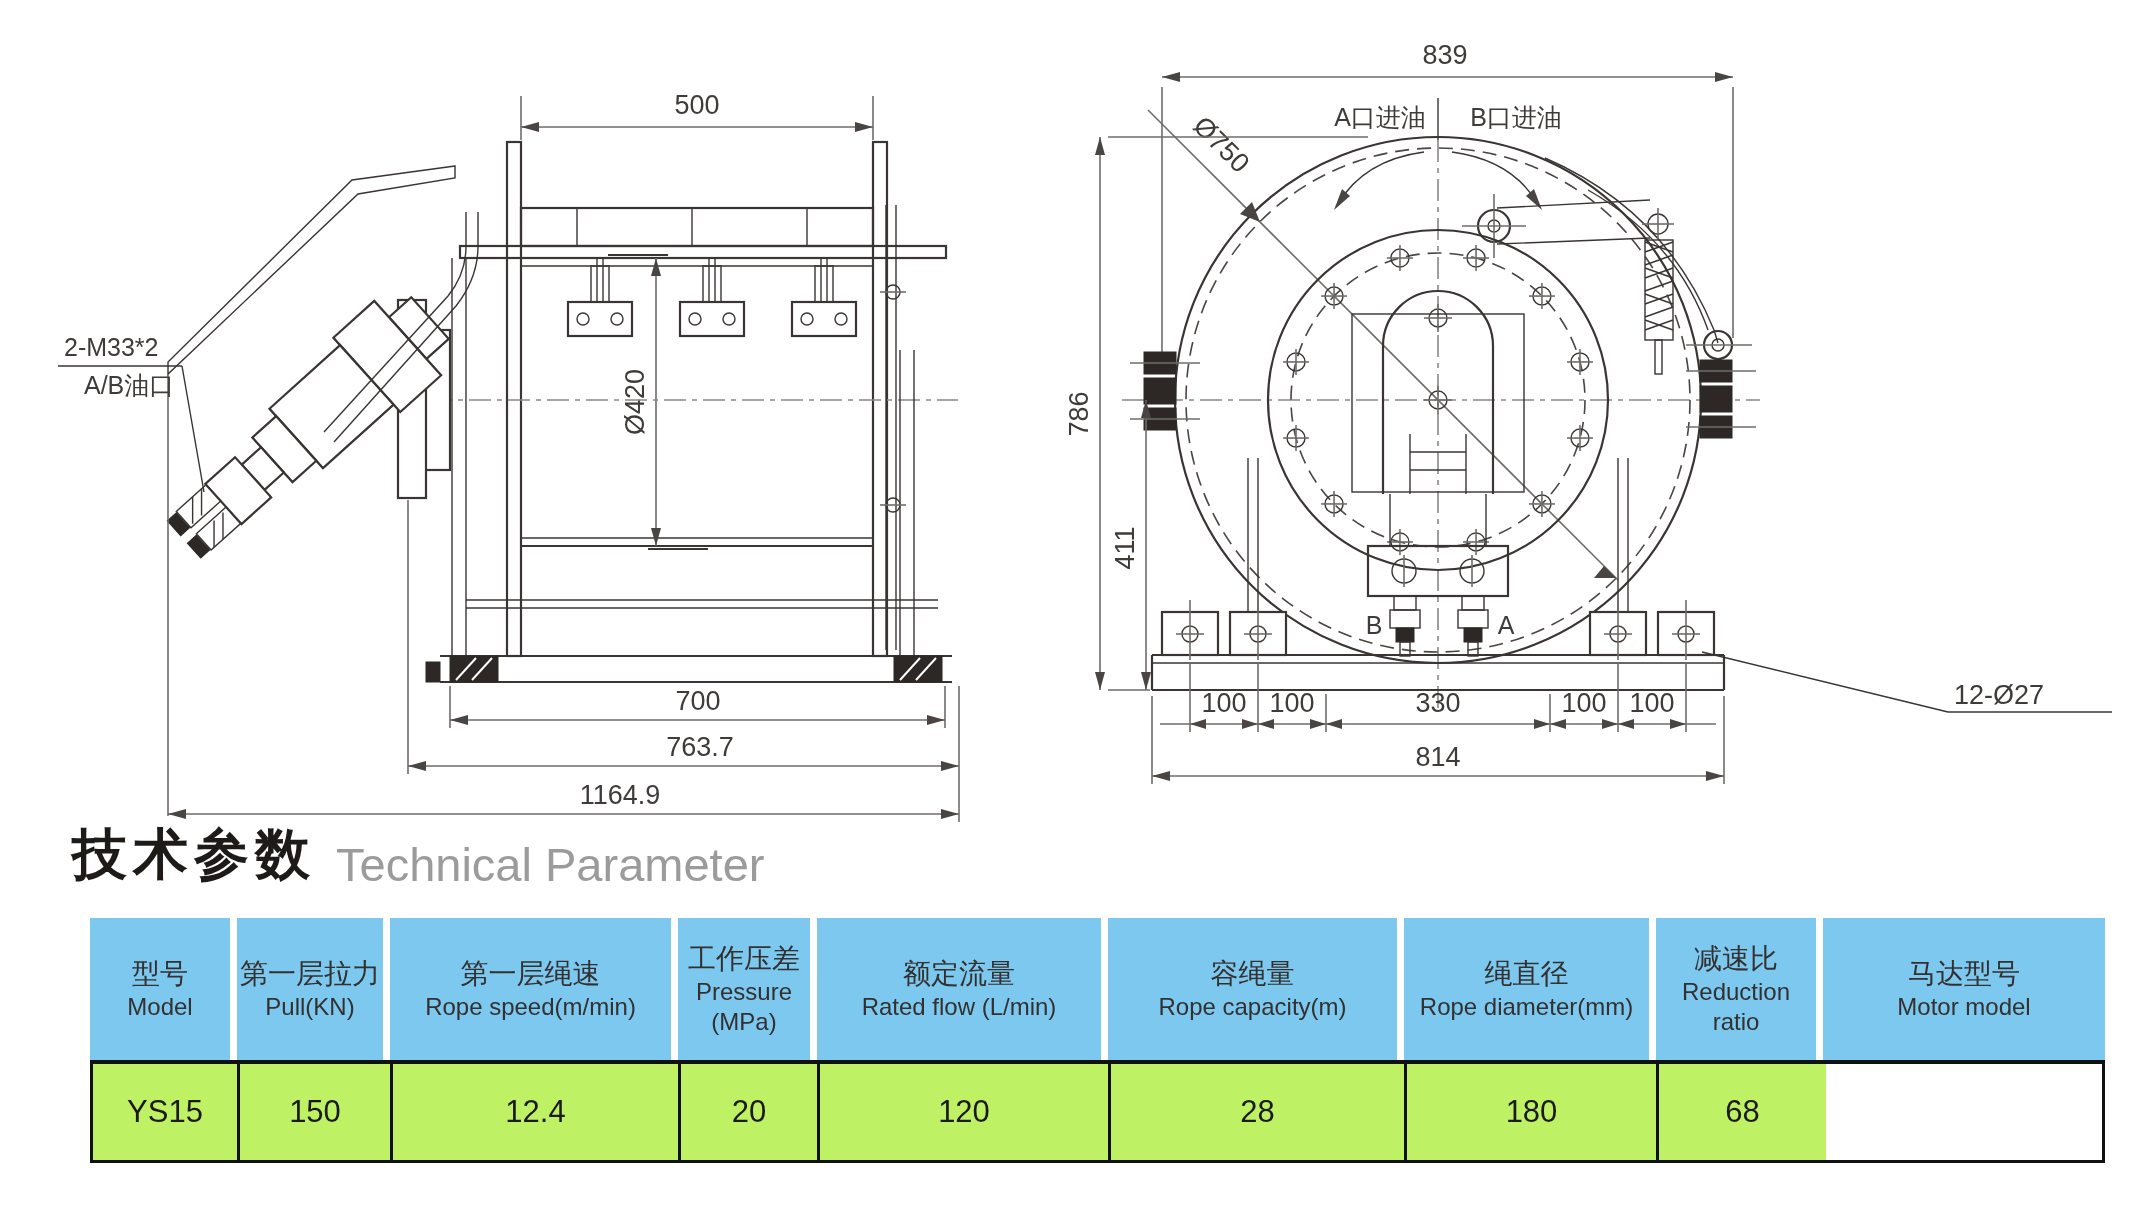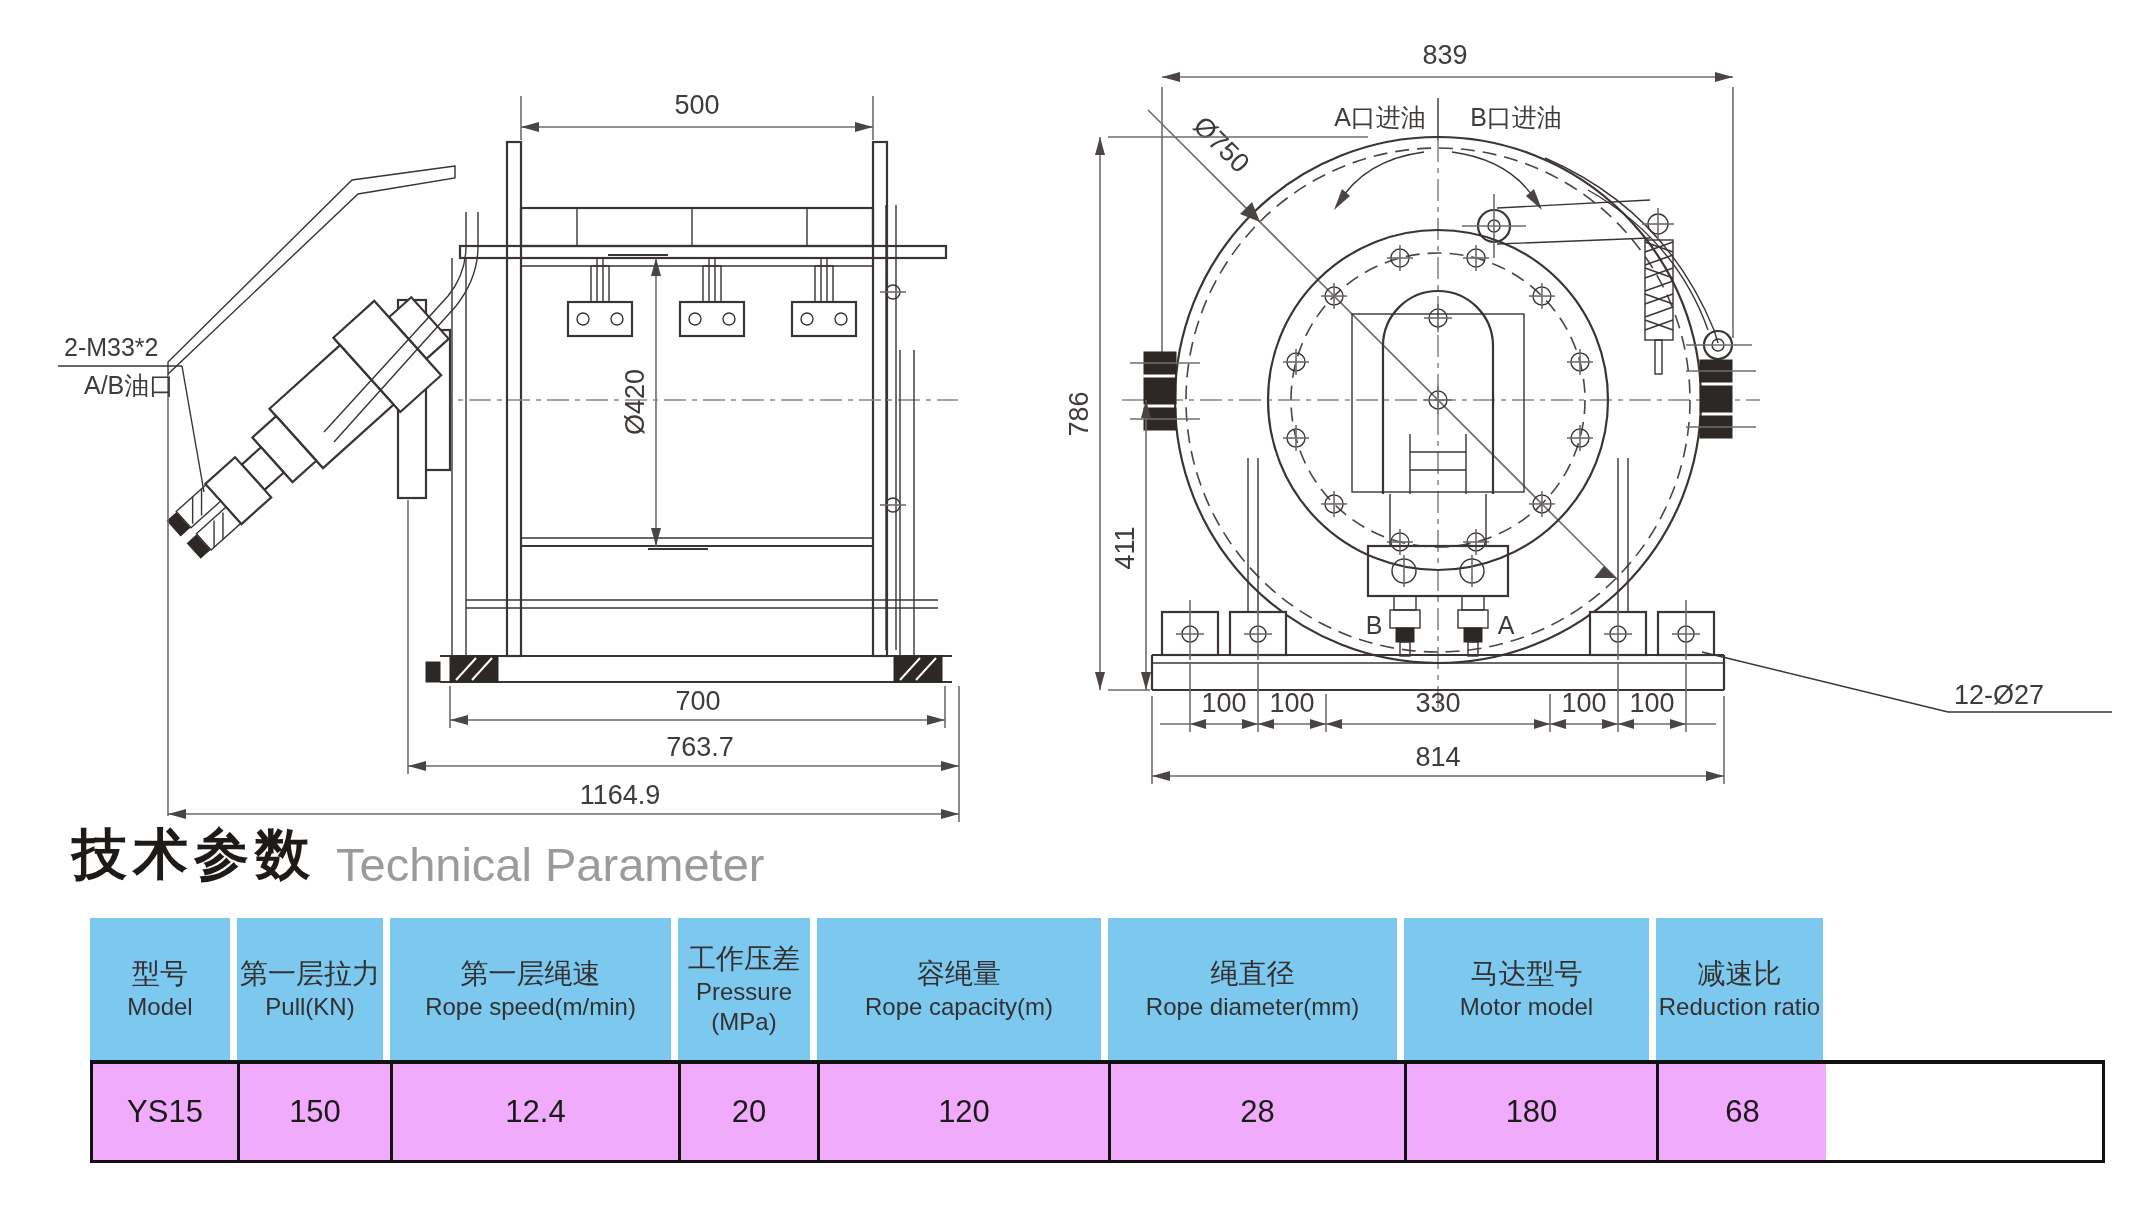--- a/index.html
+++ b/index.html
@@ -24,21 +24,21 @@
   
   #spec-table{position:absolute;left:90px;top:918px;width:2015px;}
   .thead{display:grid;grid-template-columns:147px 153px 288px 139px 291px 296px 252px 167px 282px;border-radius:19px;}
   .th{background:#7dc8ef;height:142px;display:flex;flex-direction:column;justify-content:center;
       align-items:center;text-align:center;box-sizing:border-box;border-right:7px solid #ffffff;}
   .th:last-child{border-right:none;}
   .th .zh{font-size:28px;color:#333030;line-height:1.3;}
   .th .en{font-size:24px;color:#333030;line-height:1.25;}
   .trow{display:grid;grid-template-columns:147px 153px 288px 139px 291px 296px 252px 167px 282px;
         border:3px solid #111;border-top:4px solid #111;box-sizing:border-box;}
-  .td{height:96px;display:flex;align-items:center;justify-content:center;background:#f0abfc;
+  .td{height:96px;display:flex;align-items:center;justify-content:center;background:#bef264;
       font-size:31px;color:#1c1a19;box-sizing:border-box;border-right:3px solid #111;}
   .td:last-child{border-right:none;}
 </style>
 </head>
 <body>
 
 <div id="stage">
 
 <svg width="2152" height="880" viewBox="0 0 2152 880">
 
@@ -491,34 +491,38 @@
     <div class="th">
       <div class="zh">第一层绳速</div>
       <div class="en">Rope speed(m/min)</div>
     </div>
     <div class="th">
       <div class="zh">工作压差</div>
       <div class="en">Pressure</div>
       <div class="en">(MPa)</div>
     </div>
     <div class="th">
+      <div class="zh">额定流量</div>
+      <div class="en">Rated flow (L/min)</div>
+    </div>
+    <div class="th">
       <div class="zh">容绳量</div>
       <div class="en">Rope capacity(m)</div>
     </div>
     <div class="th">
       <div class="zh">绳直径</div>
       <div class="en">Rope diameter(mm)</div>
     </div>
     <div class="th">
+      <div class="zh">减速比</div>
+      <div class="en">Reduction ratio</div>
+    </div>
+    <div class="th">
       <div class="zh">马达型号</div>
       <div class="en">Motor model</div>
-    </div>
-    <div class="th">
-      <div class="zh">减速比</div>
-      <div class="en">Reduction ratio</div>
     </div>
   </div>
   <div class="trow">
     <div class="td">YS15</div>
     <div class="td">150</div>
     <div class="td">12.4</div>
     <div class="td">20</div>
     <div class="td">120</div>
     <div class="td">28</div>
     <div class="td">180</div>

